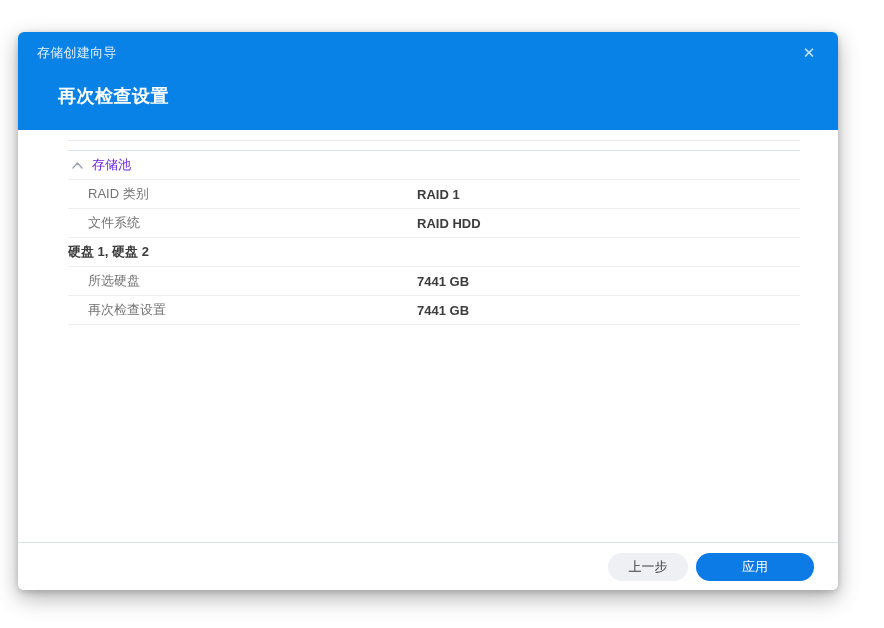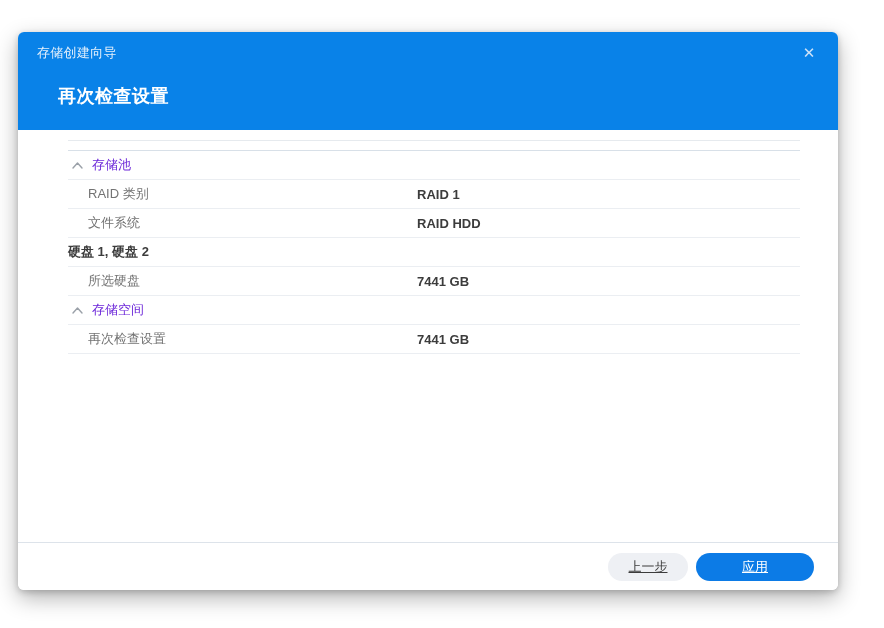--- a/index.html
+++ b/index.html
@@ -118,21 +118,20 @@
   .btn {
     height: 28px;
     border: none;
     border-radius: 14px;
     font-size: 13px;
     font-family: inherit;
     cursor: pointer;
     display: inline-flex;
     align-items: center;
     justify-content: center;
-    text-decoration: underline;
   }
   .btn-back {
     width: 80px;
     background: #eef0f4;
     color: #3c3c3c;
   }
   .btn-apply {
     width: 118px;
     background: #0c7be6;
     color: #ffffff;
@@ -176,28 +175,20 @@
 
   <div class="data-row">
     <span class="row-value">硬盘 1, 硬盘 2</span>
   </div>
 
   <div class="data-row">
     <span class="row-label">所选硬盘</span>
     <span class="row-value">7441 GB</span>
   </div>
 
-  <div class="sec-header-row">
-    <span class="chevron">
-      <svg width="11" height="7" viewBox="0 0 11 7">
-              <polyline points="1,6 5.5,1 10,6" fill="none" stroke="currentColor" stroke-width="1.4" stroke-linecap="round" stroke-linejoin="round"></polyline>
-            </svg>
-    </span>
-    <span class="sec-label">存储空间</span>
-  </div>
 
   <div class="data-row">
     <span class="row-label">再次检查设置</span>
     <span class="row-value">7441 GB</span>
   </div>
 
 </div>
   </div>
 
   <div class="dlg-footer">

